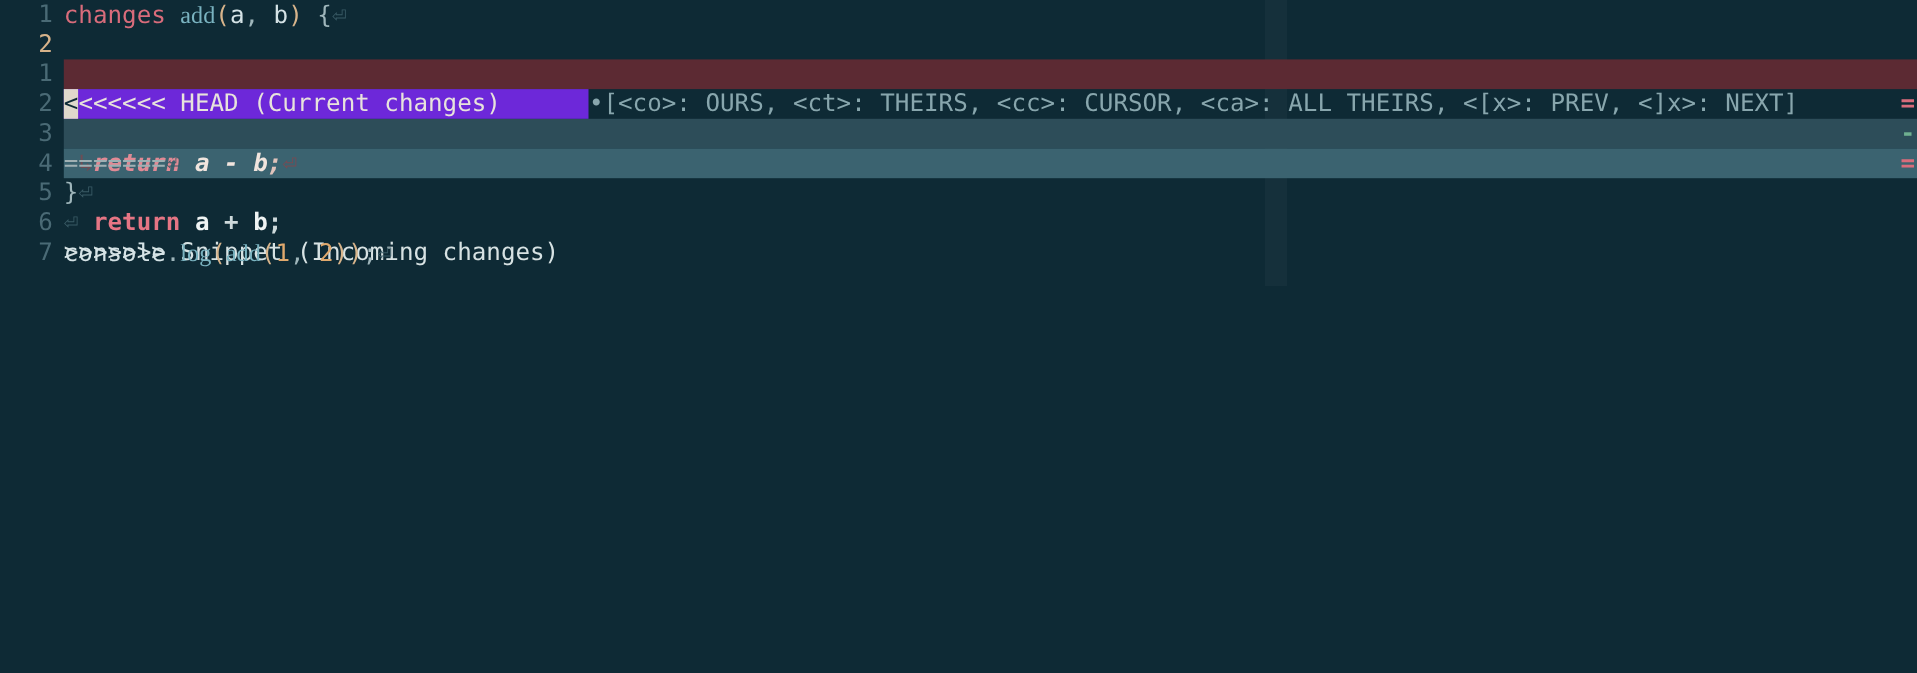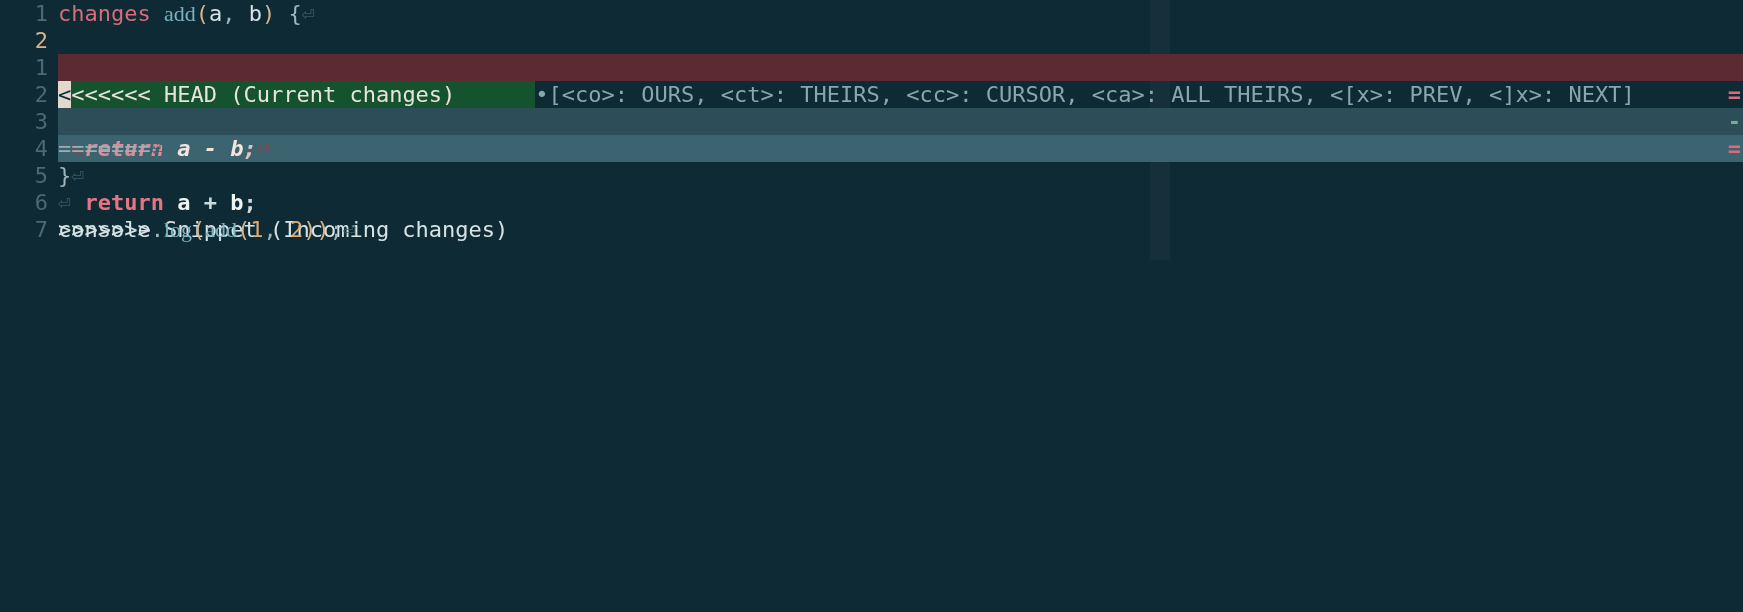--- a/index.html
+++ b/index.html
@@ -105,21 +105,21 @@
     left: 1150px;
     width: 20px;
     height: 260px;
     background: rgba(255,255,255,0.03);
     z-index: 0;
   }
 
   
   .hdr-box {
     display:inline-block;
-    background:#14532d;
+    background:#6d28d9;
     padding-right: 80px;
   }
 </style>
 </head>
 <body>
 
 <div class="editor">
   <div class="colstrip"></div>
 
   <div class="row">

